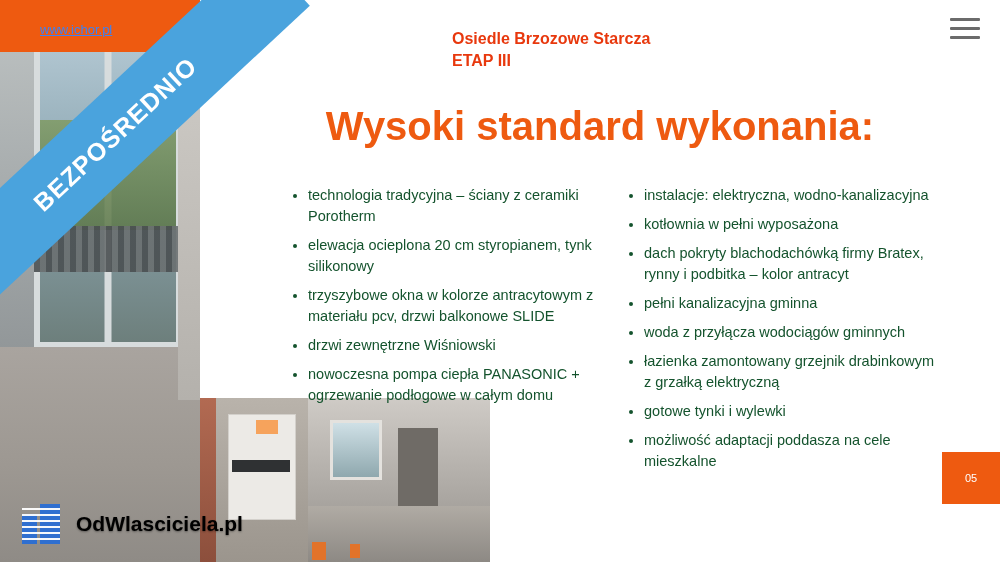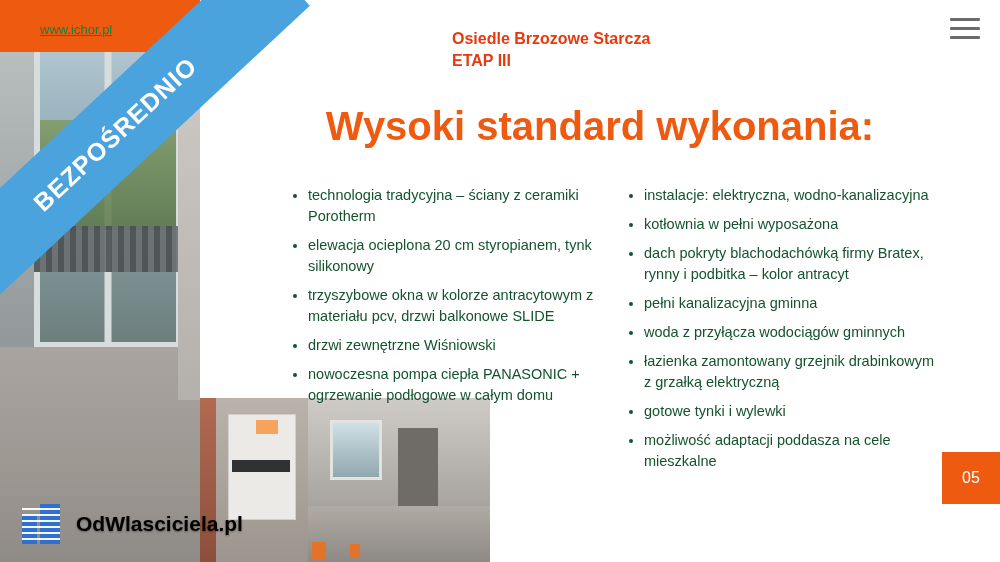--- a/index.html
+++ b/index.html
@@ -141,21 +141,21 @@
   
   .top-orange {
     position: absolute;
     left: 0; top: 0; width: 200px; height: 52px;
     background: #ee5a10;
   }
   .site-url {
     position: absolute;
     left: 40px; top: 22px;
     font-size: 13px;
-    color: #15803d;
+    color: #3b82f6;
     text-decoration: underline;
   }
 
   
   .banner {
     position: absolute;
     left: -115px;
     top: 95px;
     width: 460px;
     height: 78px;
@@ -275,21 +275,21 @@
     position: absolute;
     right: 0;
     top: 452px;
     width: 58px;
     height: 52px;
     background: #ee5a10;
     color: #ffffff;
     display: flex;
     align-items: center;
     justify-content: center;
-    font-size: 16px;
+    font-size: 11px;
   }
 
   
   .footer-brand {
     position: absolute;
     left: 22px;
     bottom: 18px;
     display: flex;
     align-items: center;
     gap: 14px;

